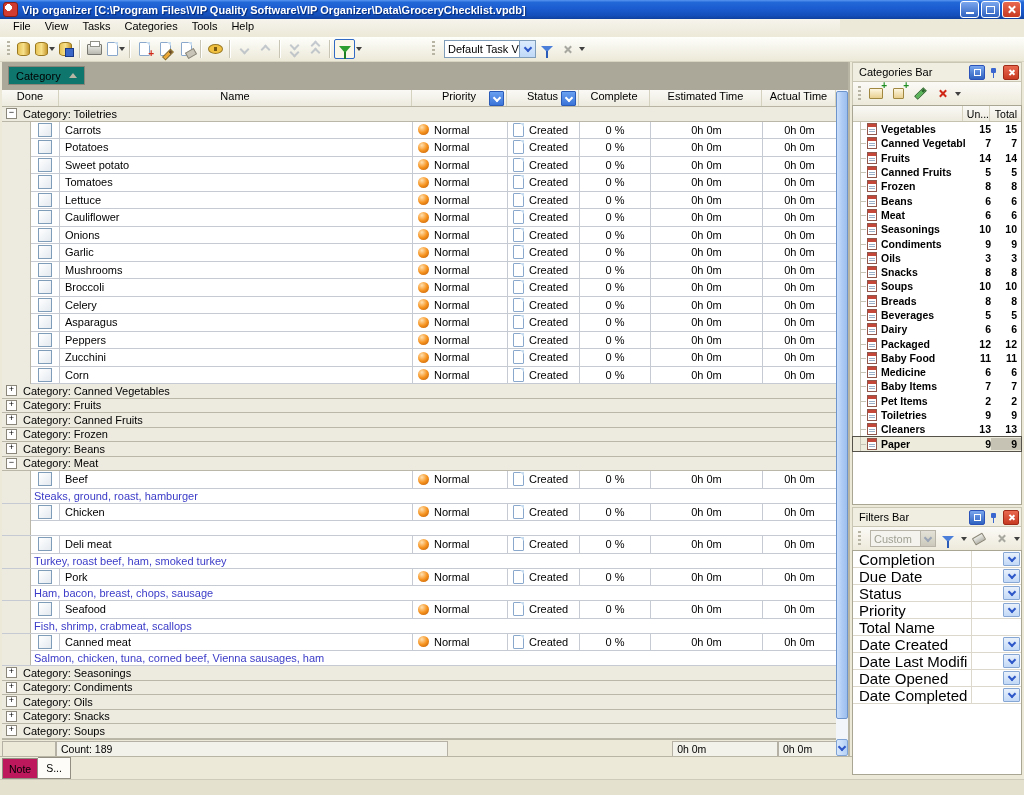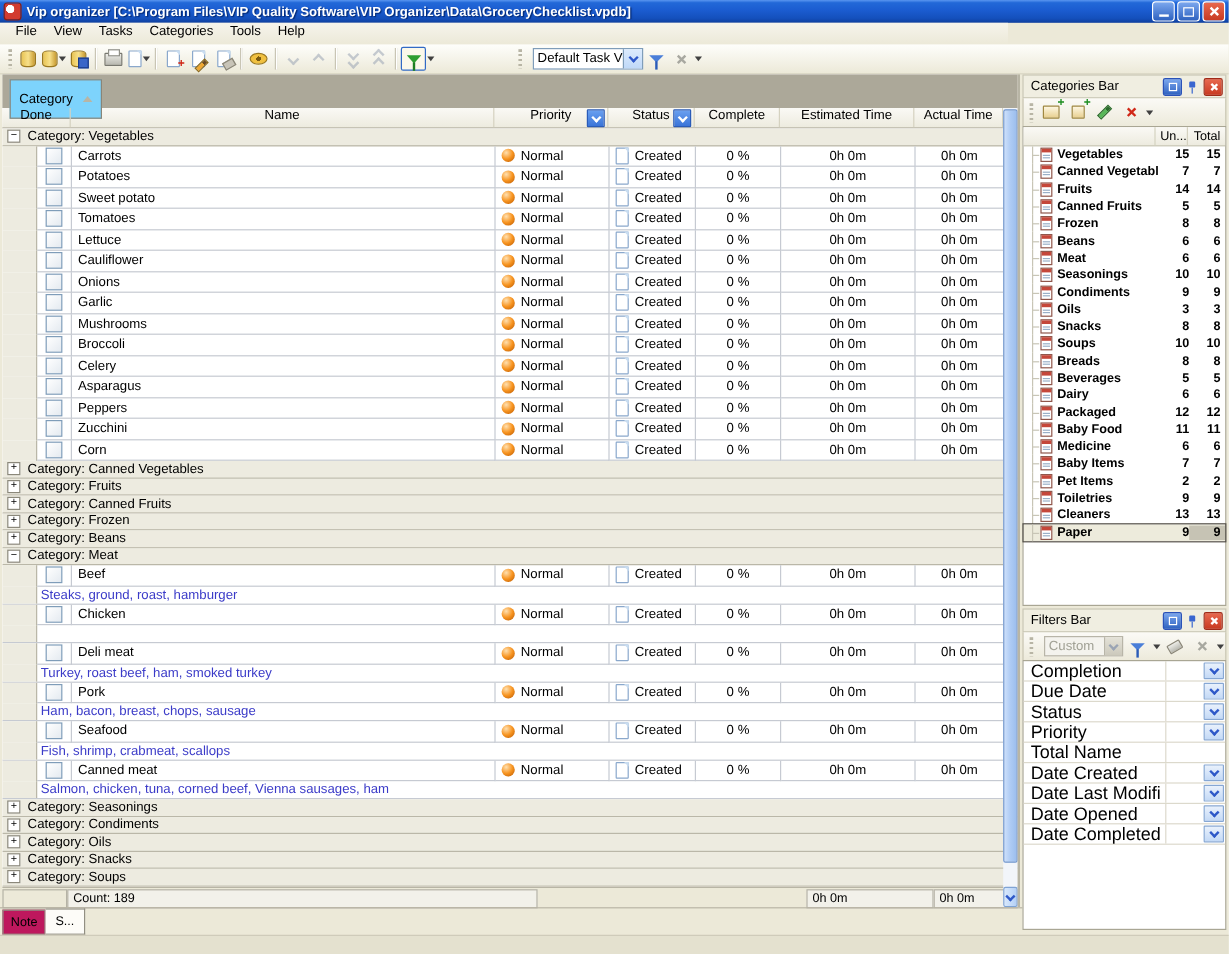--- a/index.html
+++ b/index.html
@@ -54,21 +54,21 @@
   .combo{height:18px;background:#fff;border:1px solid #7F9DB9;display:flex;align-items:center;box-sizing:border-box}
   .combo .cval{padding:0 3px;white-space:nowrap;overflow:hidden;flex:1}
   .combo .cbtn{width:15px;height:100%;background:linear-gradient(180deg,#DCEBFD,#C0D9F8);border-left:1px solid #7F9DB9;display:flex;align-items:center;justify-content:center}
   .tv-combo{width:92px;margin-left:6px}
   .xgray{position:relative;width:9px;height:9px}
   .xgray::before,.xgray::after{content:"";position:absolute;left:4px;top:0;width:2px;height:9px;background:#A8A8A0}
   .xgray::before{transform:rotate(45deg)}.xgray::after{transform:rotate(-45deg)}
   
   #grid-area{position:absolute;left:2px;top:62px;width:846px;height:694px;background:#fff}
   .groupby{height:28px;background:#ACA899;padding:4px 0 0 6px;box-sizing:border-box}
-  .group-btn{display:inline-flex;align-items:center;gap:8px;height:33px;background:#7dd3fc;border:1px solid #898578;
+  .group-btn{display:inline-flex;align-items:center;gap:8px;height:19px;background:#0f766e;border:1px solid #898578;
     padding:0 7px;font-size:11px;box-sizing:border-box}
   .sort-tri{width:0;height:0;border-left:4px solid transparent;border-right:4px solid transparent;border-bottom:5px solid #B8B5A5}
   .header-row{height:16px;display:flex;background:linear-gradient(180deg,#FAF9F5,#EDEBDF);
     border-bottom:1px solid #B8B5A5;font-size:11px;align-items:stretch}
   .hcell{border-right:1px solid #D5D2C0;display:flex;justify-content:center;position:relative;box-sizing:border-box}
   .h-done{width:57px}.h-name{width:353px}.h-pri{width:95px}.h-status{width:72px}.h-comp{width:71px}.h-est{width:112px}.h-act{width:74px}
   .h-fill{flex:1;border-right:none}
   .sortbtn{position:absolute;right:2px;top:1px;width:13px;height:13px;background:linear-gradient(180deg,#6AA0F0,#3A74D8);
     border:1px solid #2A5BB8;border-radius:1px;display:flex;align-items:center;justify-content:center}
   .sortbtn .chev{width:4px;height:4px;margin-top:-2px}
@@ -302,21 +302,21 @@
         <span>Estimated Time</span>
       </div>
     <div class="hcell h-act">
         <span>Actual Time</span>
       </div>
     <div class="hcell h-fill"></div>
   </div>
   <div id="grid-rows">
       <div class="row group">
         <span class="exp">−</span>
-        <span class="glabel">Category: Vegetables</span>
+        <span class="glabel">Category: Toiletries</span>
       </div>
       <div class="row item">
         <div class="strip"></div>
         <div class="cell c-done">
           <span class="cb"></span>
         </div>
         <div class="cell c-name">Carrots</div>
         <div class="cell c-pri">
           <span class="ball"></span>
           <span>Normal</span>

